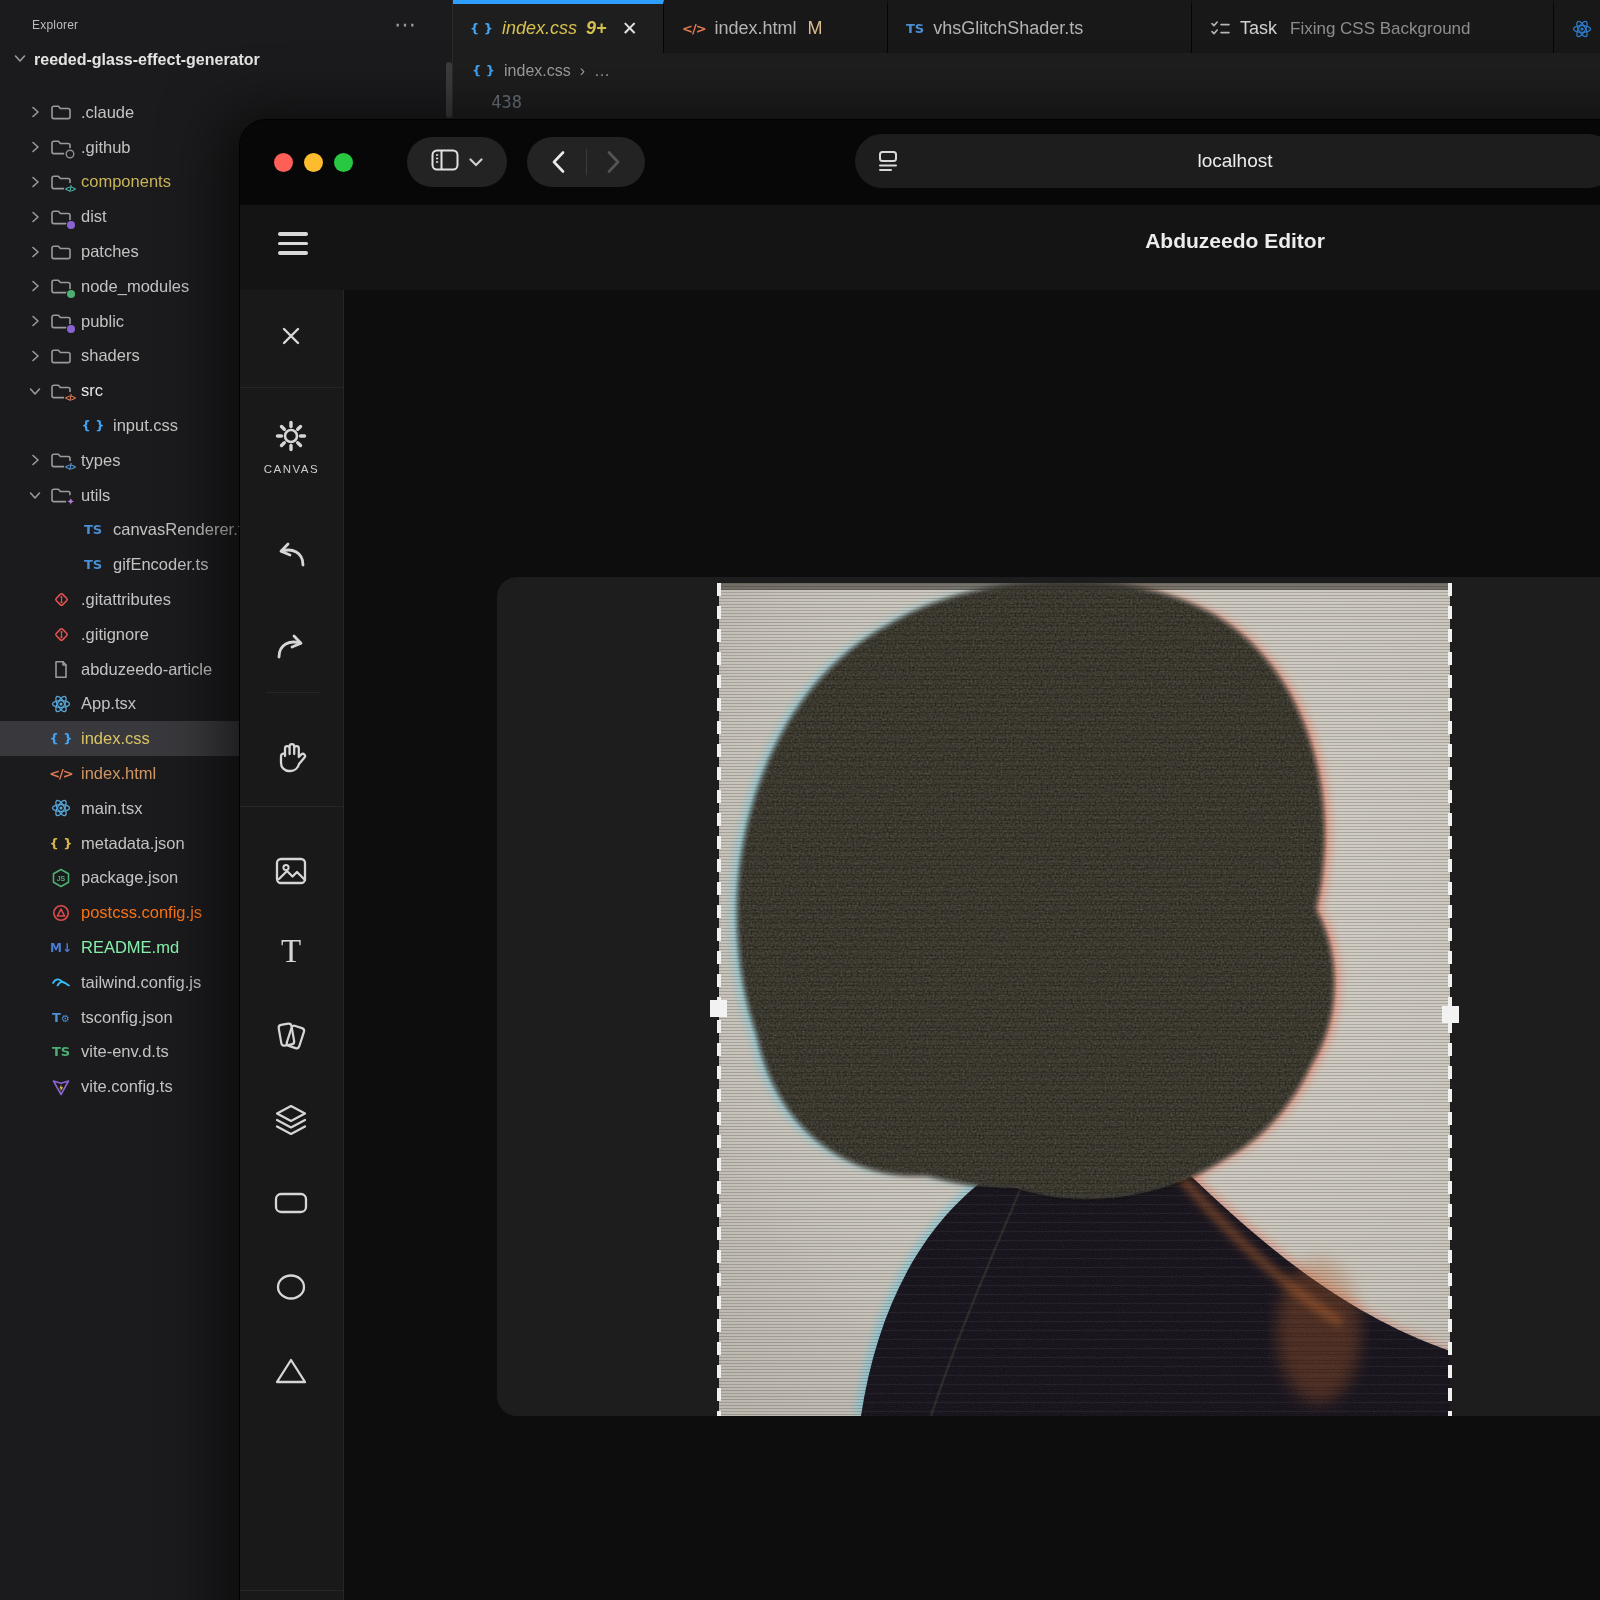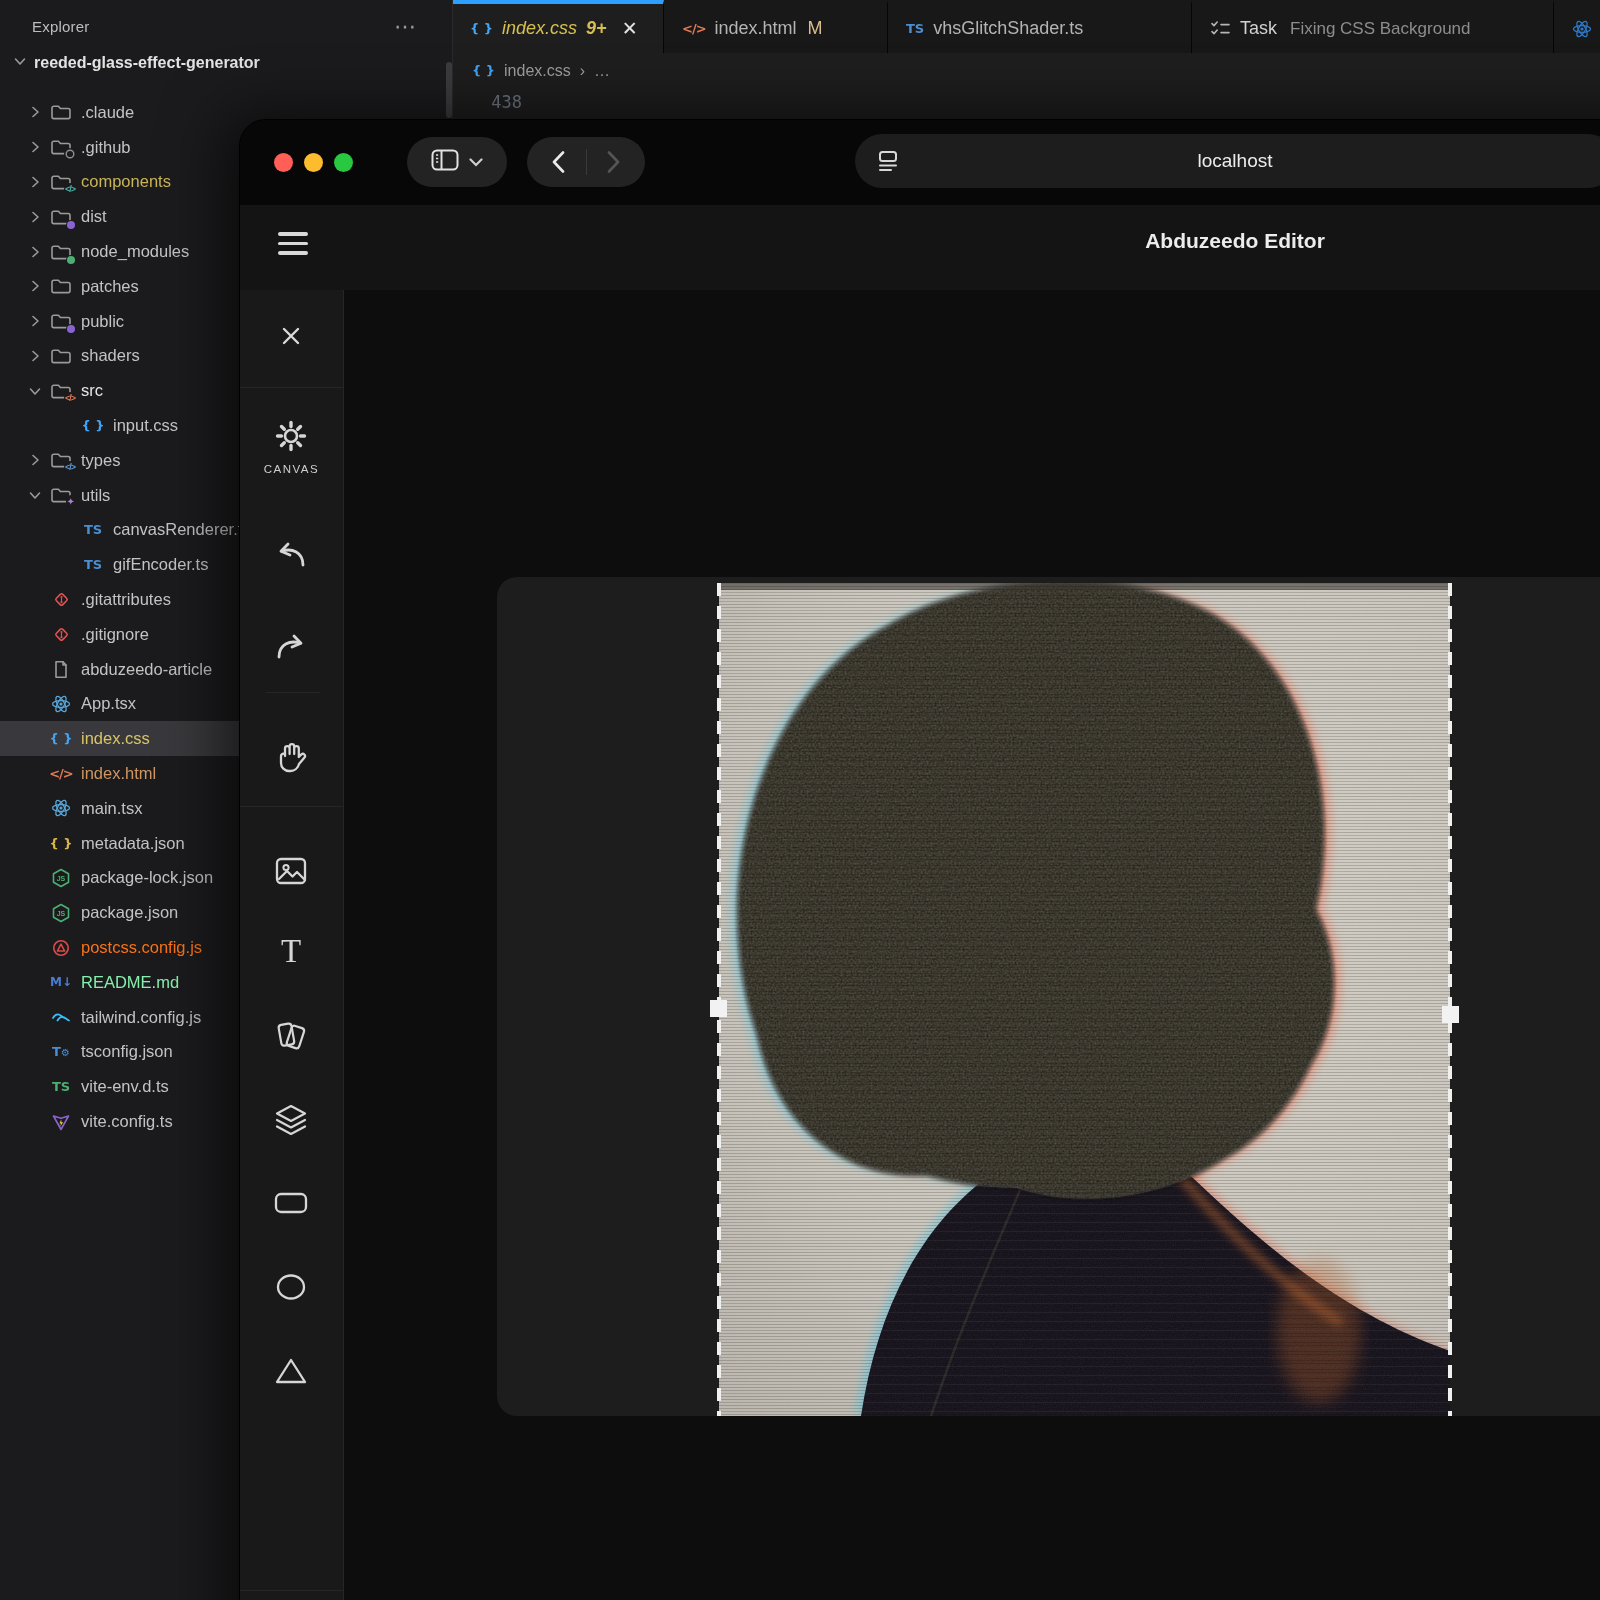--- a/index.html
+++ b/index.html
@@ -3,21 +3,21 @@
 <meta charset="utf-8">
 <style>
   html,body{margin:0;padding:0;background:#050505;}
   body{width:1600px;height:1600px;position:relative;overflow:hidden;
        font-family:"Liberation Sans", sans-serif; -webkit-font-smoothing:antialiased;}
 
   
   #vscode{position:absolute;inset:0;}
   .sidebar{position:absolute;left:0;top:0;width:452px;height:1600px;background:#1b1b1d;border-right:1px solid #2a2a2c;}
   .sb-header{display:flex;align-items:center;justify-content:space-between;padding:18px 36px 10px 32px;}
-  .sb-title{font-size:15px;color:#bdbdbd;letter-spacing:.2px;}
+  .sb-title{font-size:12px;color:#bdbdbd;letter-spacing:.2px;}
   .sb-more{color:#9a9a9a;font-size:22px;line-height:10px;cursor:default;}
   .root-row{display:flex;align-items:center;gap:6px;padding:8px 0 6px 12px;color:#e3e3e3;font-weight:700;font-size:16px;}
   .tree{position:absolute;left:0;top:95px;right:0;}
   .trow{height:34.8px;display:flex;align-items:center;font-size:16.5px;color:#c3c3c3;white-space:nowrap;}
   .trow.sel{background:#39393d;}
   .tchev{width:18px;display:inline-flex;justify-content:center;margin-left:26px;flex:none;}
   .tchev.empty{visibility:hidden;}
   .trow.d2 .tchev{margin-left:58px;}
   .tico{width:26px;display:inline-flex;justify-content:center;align-items:center;margin:0 7px 0 4px;flex:none;position:relative;}
   .fico{position:relative;display:inline-flex;}
@@ -236,41 +236,41 @@
           <span class="tchev">
             <svg width="16" height="16" viewBox="0 0 16 16" fill="none" stroke="#9a9a9a" stroke-width="1.6" stroke-linecap="round" stroke-linejoin="round">
               <path d="M6 3.5 L11 8 L6 12.5"></path>
             </svg>
           </span>
           <span class="tico">
             <span class="fico">
               <svg width="22" height="18" viewBox="0 0 22 18" fill="none" stroke="#9a9a9a" stroke-width="1.6" stroke-linecap="round" stroke-linejoin="round">
                 <path d="M2 5 a1.8 1.8 0 0 1 1.8-1.8 h4.6 l2 2.3 h7.8 a1.8 1.8 0 0 1 1.8 1.8 v6.5 a1.8 1.8 0 0 1 -1.8 1.8 h-14.4 a1.8 1.8 0 0 1 -1.8-1.8 z"></path>
               </svg>
+            </span>
+          </span>
+          <span style="color:#c3c3c3">patches</span>
+        </div>
+        <div class="trow">
+          <span class="tchev">
+            <svg width="16" height="16" viewBox="0 0 16 16" fill="none" stroke="#9a9a9a" stroke-width="1.6" stroke-linecap="round" stroke-linejoin="round">
+              <path d="M6 3.5 L11 8 L6 12.5"></path>
+            </svg>
+          </span>
+          <span class="tico">
+            <span class="fico">
+              <svg width="22" height="18" viewBox="0 0 22 18" fill="none" stroke="#9a9a9a" stroke-width="1.6" stroke-linecap="round" stroke-linejoin="round">
+                <path d="M2 5 a1.8 1.8 0 0 1 1.8-1.8 h4.6 l2 2.3 h7.8 a1.8 1.8 0 0 1 1.8 1.8 v6.5 a1.8 1.8 0 0 1 -1.8 1.8 h-14.4 a1.8 1.8 0 0 1 -1.8-1.8 z"></path>
+              </svg>
               <span class="fbadge">
                 <span style="display:inline-block;width:8px;height:8px;border-radius:50%;background:#4caf72"></span>
               </span>
             </span>
           </span>
           <span style="color:#c3c3c3">node_modules</span>
-        </div>
-        <div class="trow">
-          <span class="tchev">
-            <svg width="16" height="16" viewBox="0 0 16 16" fill="none" stroke="#9a9a9a" stroke-width="1.6" stroke-linecap="round" stroke-linejoin="round">
-              <path d="M6 3.5 L11 8 L6 12.5"></path>
-            </svg>
-          </span>
-          <span class="tico">
-            <span class="fico">
-              <svg width="22" height="18" viewBox="0 0 22 18" fill="none" stroke="#9a9a9a" stroke-width="1.6" stroke-linecap="round" stroke-linejoin="round">
-                <path d="M2 5 a1.8 1.8 0 0 1 1.8-1.8 h4.6 l2 2.3 h7.8 a1.8 1.8 0 0 1 1.8 1.8 v6.5 a1.8 1.8 0 0 1 -1.8 1.8 h-14.4 a1.8 1.8 0 0 1 -1.8-1.8 z"></path>
-              </svg>
-            </span>
-          </span>
-          <span style="color:#c3c3c3">patches</span>
         </div>
         <div class="trow">
           <span class="tchev">
             <svg width="16" height="16" viewBox="0 0 16 16" fill="none" stroke="#9a9a9a" stroke-width="1.6" stroke-linecap="round" stroke-linejoin="round">
               <path d="M6 3.5 L11 8 L6 12.5"></path>
             </svg>
           </span>
           <span class="tico">
             <span class="fico">
               <svg width="22" height="18" viewBox="0 0 22 18" fill="none" stroke="#9a9a9a" stroke-width="1.6" stroke-linecap="round" stroke-linejoin="round">
@@ -488,34 +488,20 @@
         <div class="trow">
           <span class="tchev empty">
             <svg width="16" height="16" viewBox="0 0 16 16" fill="none" stroke="#9a9a9a" stroke-width="1.6" stroke-linecap="round" stroke-linejoin="round">
               <path d="M6 3.5 L11 8 L6 12.5"></path>
             </svg>
           </span>
           <span class="tico">
             <span class="ticn" style="color:#d9b84a">{ }</span>
           </span>
           <span style="color:#c3c3c3">metadata.json</span>
-        </div>
-        <div class="trow">
-          <span class="tchev empty">
-            <svg width="16" height="16" viewBox="0 0 16 16" fill="none" stroke="#9a9a9a" stroke-width="1.6" stroke-linecap="round" stroke-linejoin="round">
-              <path d="M6 3.5 L11 8 L6 12.5"></path>
-            </svg>
-          </span>
-          <span class="tico">
-            <svg width="18" height="20" viewBox="0 0 18 20" fill="none" stroke="#4caf72" stroke-width="1.6" stroke-linecap="round" stroke-linejoin="round">
-              <path d="M9 1.5 L16.5 5.8 V14.2 L9 18.5 L1.5 14.2 V5.8 Z"></path>
-              <text x="9" y="12.8" text-anchor="middle" font-size="7" font-weight="bold" fill="#4caf72" stroke="none" font-family="Liberation Sans, sans-serif">JS</text>
-            </svg>
-          </span>
-          <span style="color:#c3c3c3">package-lock.json</span>
         </div>
         <div class="trow">
           <span class="tchev empty">
             <svg width="16" height="16" viewBox="0 0 16 16" fill="none" stroke="#9a9a9a" stroke-width="1.6" stroke-linecap="round" stroke-linejoin="round">
               <path d="M6 3.5 L11 8 L6 12.5"></path>
             </svg>
           </span>
           <span class="tico">
             <svg width="18" height="20" viewBox="0 0 18 20" fill="none" stroke="#4caf72" stroke-width="1.6" stroke-linecap="round" stroke-linejoin="round">
               <path d="M9 1.5 L16.5 5.8 V14.2 L9 18.5 L1.5 14.2 V5.8 Z"></path>

